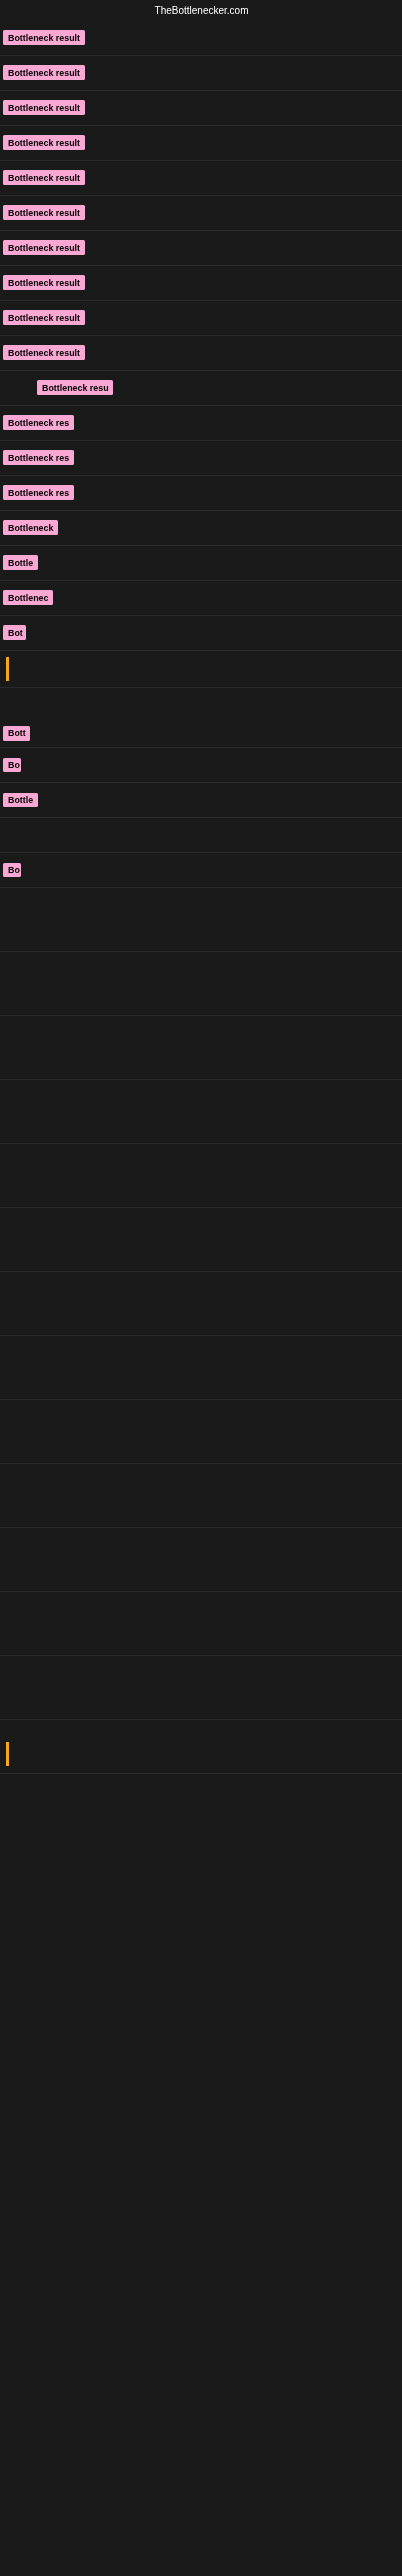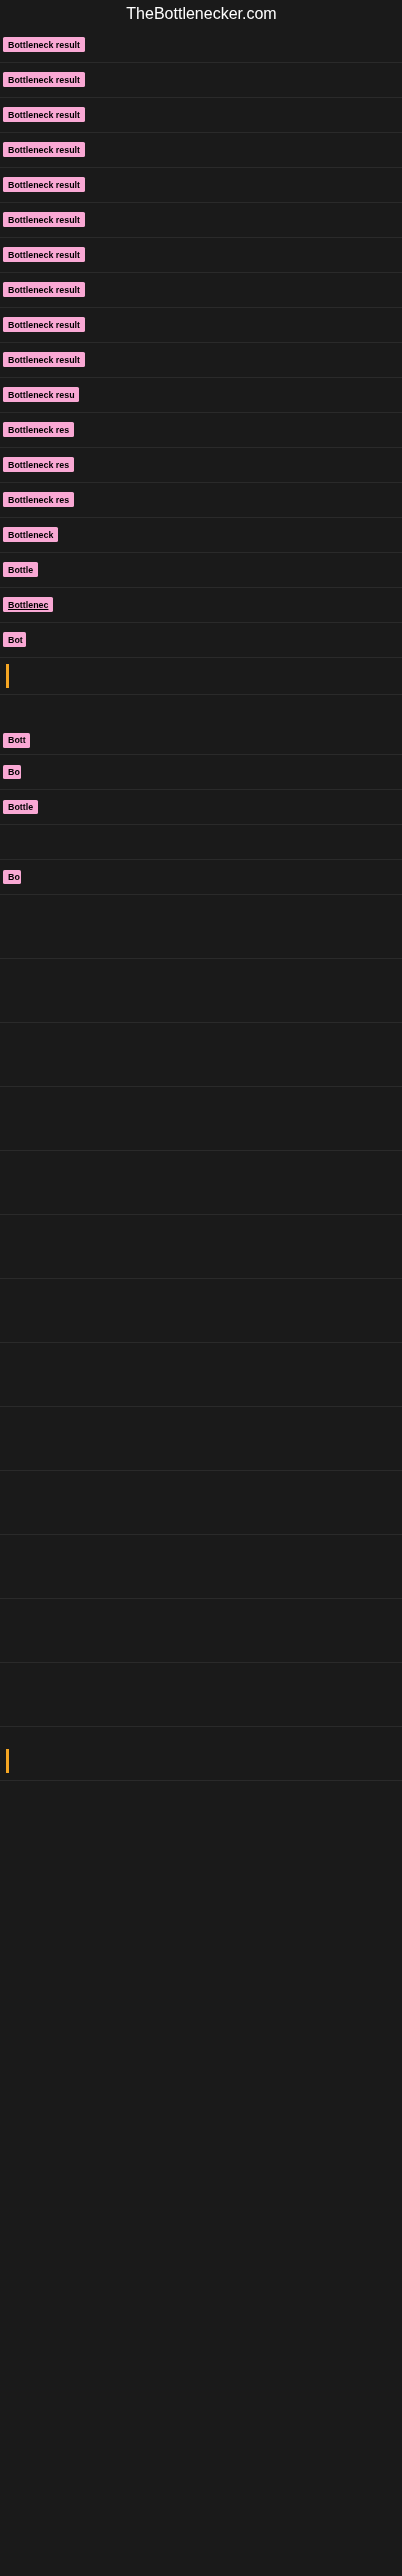--- a/index.html
+++ b/index.html
@@ -12,21 +12,21 @@
       background-color: #1a1a1a;
       width: 403px;
       min-height: 2576px;
       font-family: Arial, sans-serif;
       position: relative;
     }
 
     .site-title {
       text-align: center;
       color: #ffffff;
-      font-size: 16px;
+      font-size: 10px;
       padding: 4.8px 0;
       background-color: #1a1a1a;
     }
 
     .bottleneck-badge {
       display: inline-block;
       background-color: #f9a8d4;
       color: #000000;
       font-size: 8.9px;
       font-weight: bold;
@@ -92,21 +92,21 @@
 
 <div class="row">
   <span class="bottleneck-badge">Bottleneck result</span>
 </div>
 
 <div class="row">
   <span class="bottleneck-badge">Bottleneck result</span>
 </div>
 
 <div class="row">
-  <span class="bottleneck-badge" style="max-width: 105px; overflow: hidden;">Bottleneck resu</span>
+  <span class="bottleneck-badge" style="max-width: 105px; overflow: hidden; margin-left: 34px;">Bottleneck resu</span>
 </div>
 
 <div class="row">
   <span class="bottleneck-badge" style="max-width: 97px; overflow: hidden;">Bottleneck res</span>
 </div>
 
 <div class="row">
   <span class="bottleneck-badge" style="max-width: 93px; overflow: hidden;">Bottleneck res</span>
 </div>
 
@@ -116,21 +116,21 @@
 
 <div class="row">
   <span class="bottleneck-badge" style="max-width: 64px; overflow: hidden;">Bottleneck</span>
 </div>
 
 <div class="row">
   <span class="bottleneck-badge" style="max-width: 37px; overflow: hidden;">Bottle</span>
 </div>
 
 <div class="row">
-  <span class="bottleneck-badge" style="max-width: 55px; overflow: hidden; text-decoration: underline;">Bottlenec</span>
+  <span class="bottleneck-badge" style="max-width: 55px; overflow: hidden;">Bottlenec</span>
 </div>
 
 <div class="row">
   <span class="bottleneck-badge" style="max-width: 22.5px; overflow: hidden;">Bot</span>
 </div>
 
 <div class="row">
   <div class="vertical-line"></div>
 </div>
 

